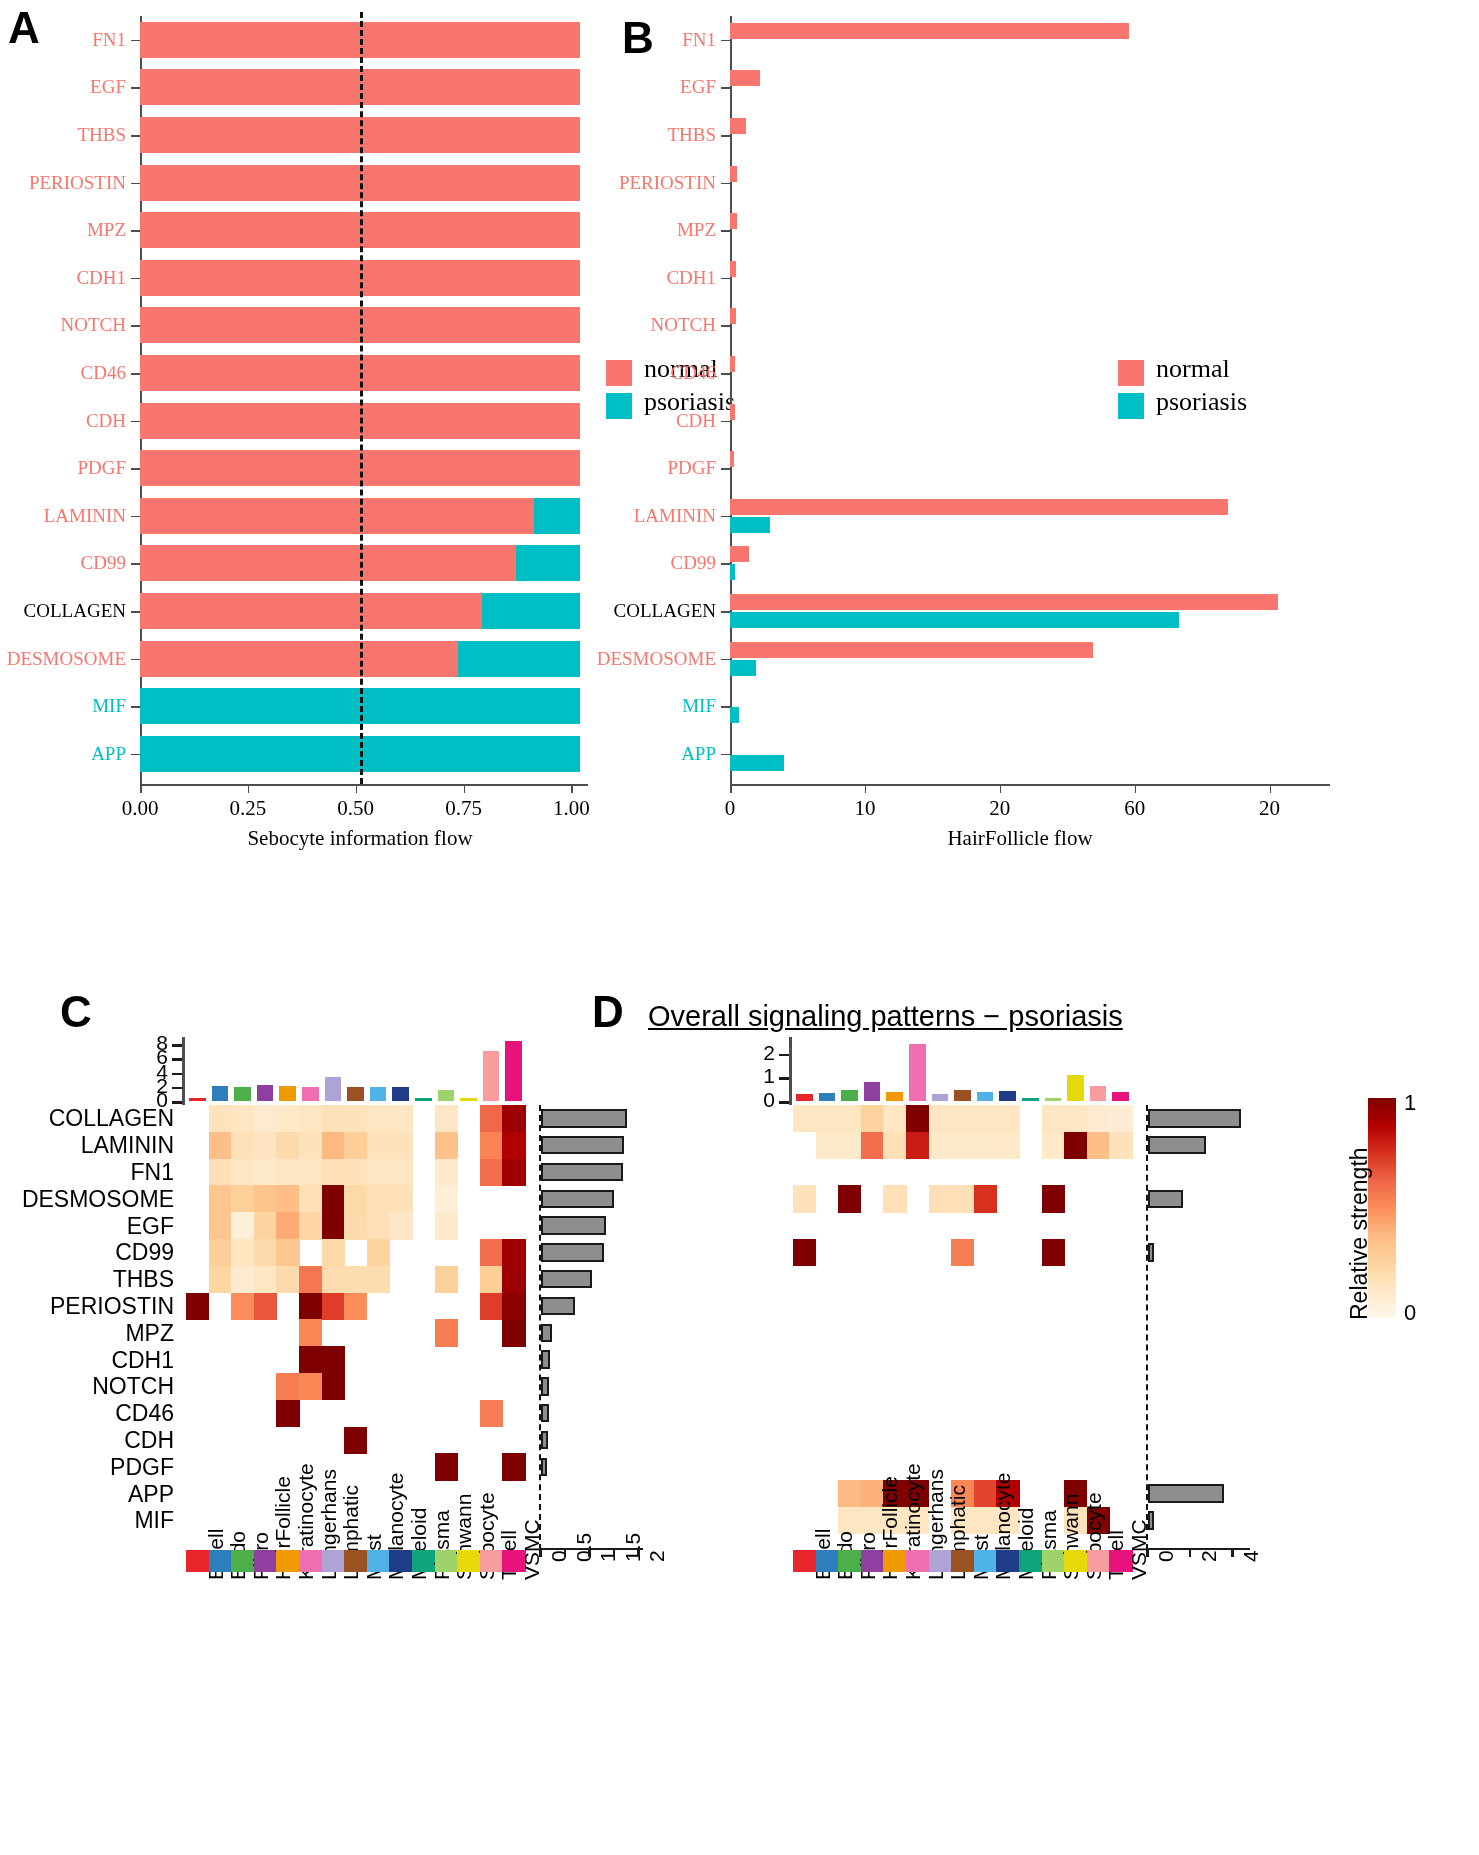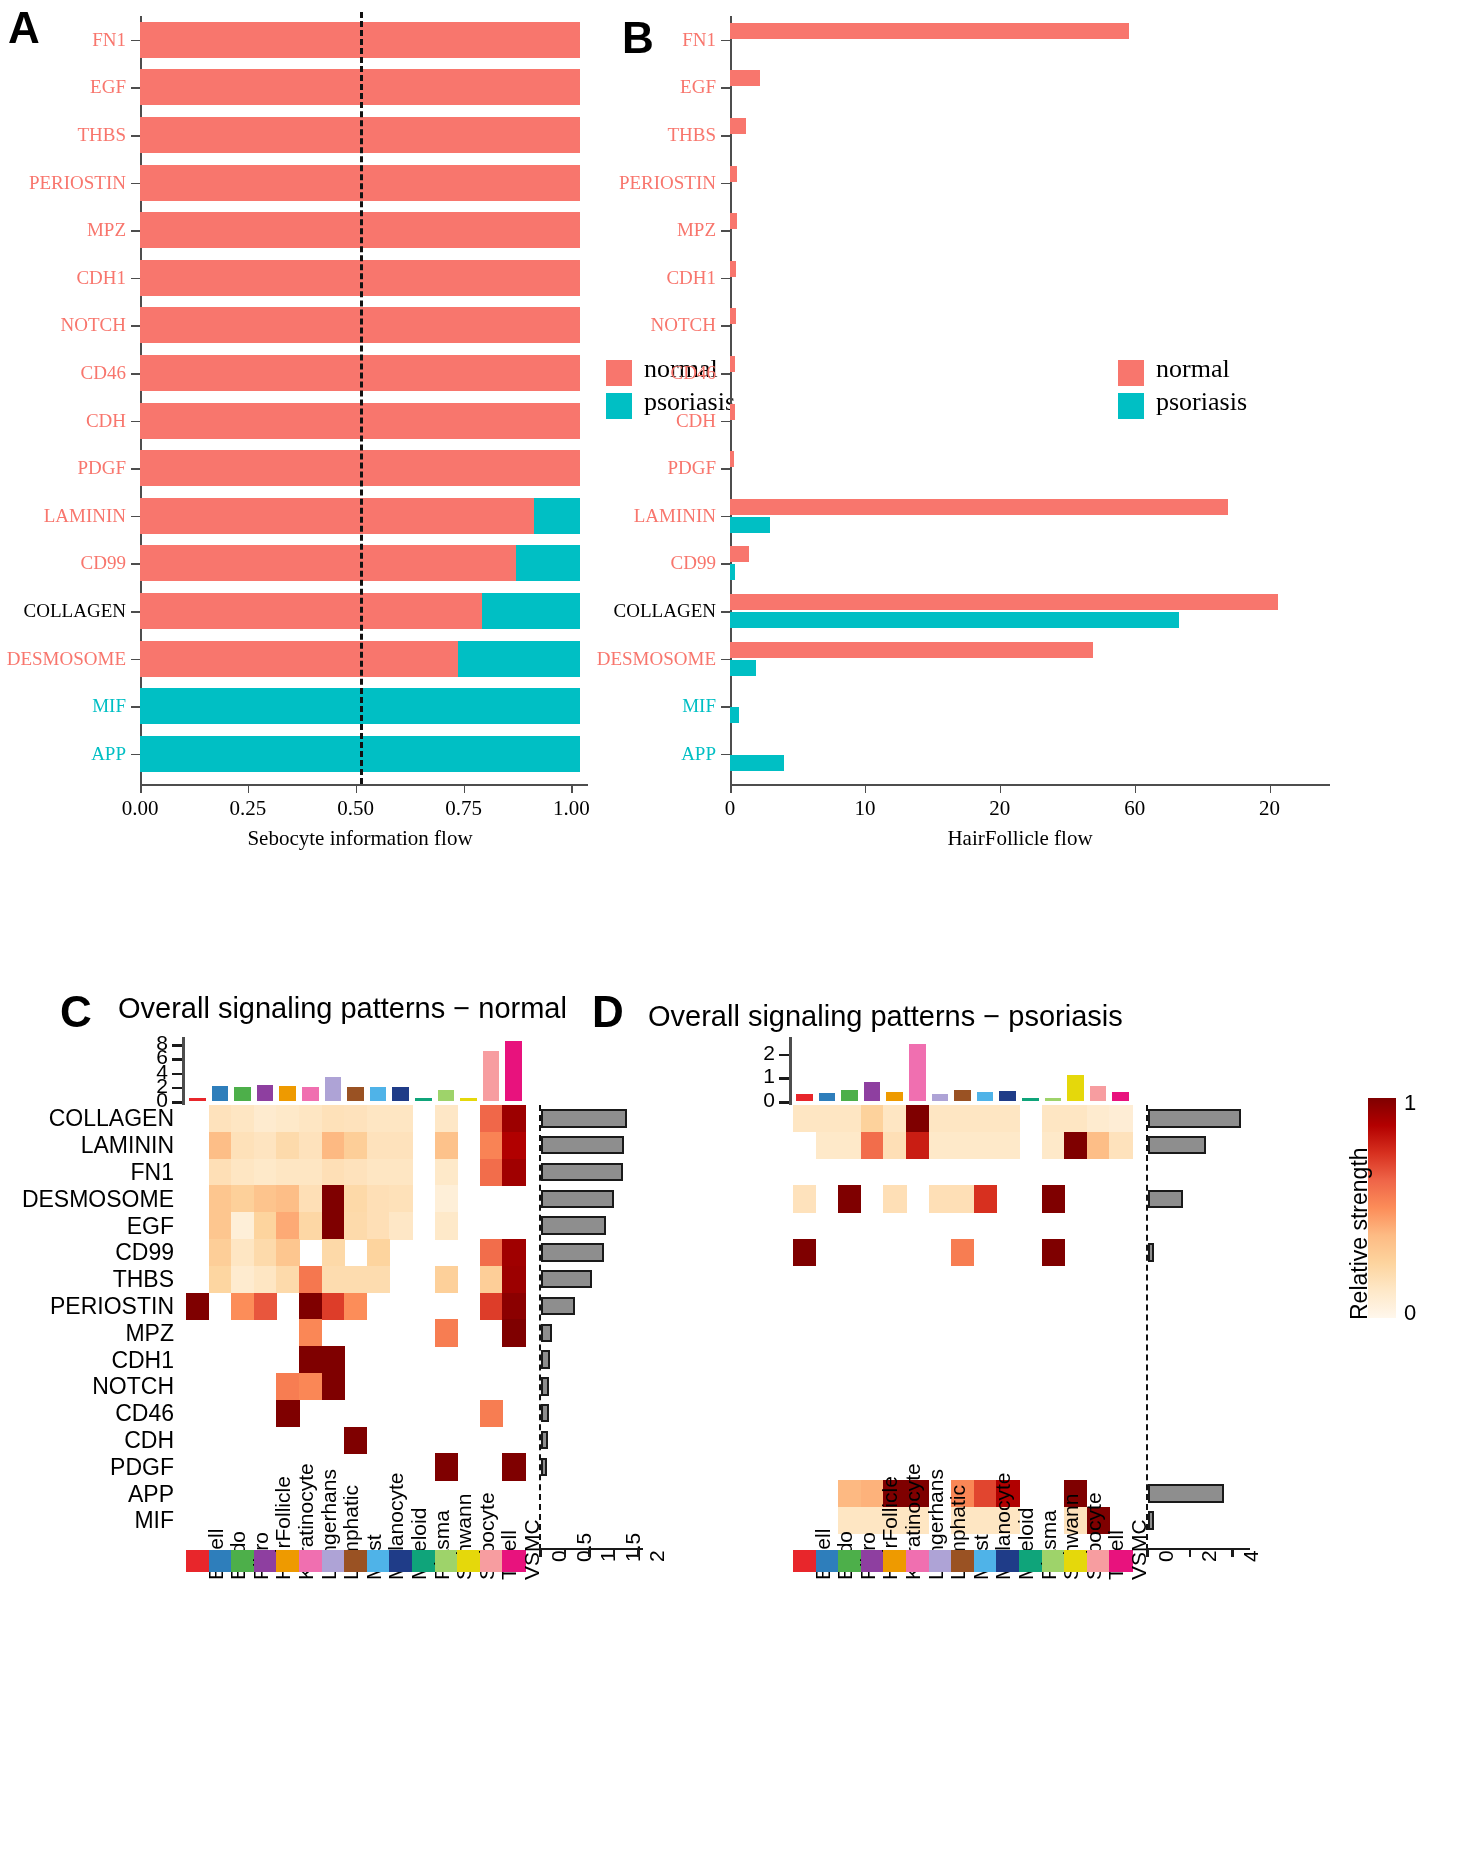--- a/index.html
+++ b/index.html
@@ -188,21 +188,20 @@
       <div class="axtitle" style="left:1020px;top:825.6px;">HairFollicle flow</div>
       <div class="legend" style="left:1118px;top:360px;width:200px;height:70px;">
         <div class="sw" style="left:0px;top:0px;background:#F8766D;"></div>
         <div class="lt" style="left:38px;top:-6px;">normal</div>
         <div class="sw" style="left:0px;top:33px;background:#00BFC4;"></div>
         <div class="lt" style="left:38px;top:27px;">psoriasis</div>
       </div>
     </div>
 
   <div class="panel-letter" style="left:60px;top:990px;">C</div>
-  <div class="ptitle" style="left:118px;top:992px;">Overall signaling patterns − normal</div>
   <div id="panelC">
       <div class="axisline" style="left:182px;top:1037px;width:2.5px;height:68px;"></div>
       <div class="tickh" style="left:172px;top:1101px;width:10px;background:#1a1a1a;height:2.5px;"></div>
       <div class="axnum-s" style="right:1311px;top:1088px;">0</div>
       <div class="tickh" style="left:172px;top:1086.7777777777778px;width:10px;background:#1a1a1a;height:2.5px;"></div>
       <div class="axnum-s" style="right:1311px;top:1073.7777777777778px;">2</div>
       <div class="tickh" style="left:172px;top:1072.5555555555557px;width:10px;background:#1a1a1a;height:2.5px;"></div>
       <div class="axnum-s" style="right:1311px;top:1059.5555555555557px;">4</div>
       <div class="tickh" style="left:172px;top:1058.3333333333333px;width:10px;background:#1a1a1a;height:2.5px;"></div>
       <div class="axnum-s" style="right:1311px;top:1045.3333333333333px;">6</div>
@@ -387,21 +386,21 @@
       <div class="axnum-rot" style="left:571.5px;top:1561.8px;">0.5</div>
       <div class="tick" style="left:588px;top:1547.8px;height:9px;width:2.5px;background:#1a1a1a;"></div>
       <div class="axnum-rot" style="left:596px;top:1561.8px;">1</div>
       <div class="tick" style="left:612.5px;top:1547.8px;height:9px;width:2.5px;background:#1a1a1a;"></div>
       <div class="axnum-rot" style="left:620.5px;top:1561.8px;">1.5</div>
       <div class="tick" style="left:637px;top:1547.8px;height:9px;width:2.5px;background:#1a1a1a;"></div>
       <div class="axnum-rot" style="left:645px;top:1561.8px;">2</div>
     </div>
 
   <div class="panel-letter" style="left:592px;top:990px;">D</div>
-  <div class="ptitle" style="left:648px;top:1000px;">Overall signaling patterns − psoriasis</div>
+  <div class="ptitle" style="left:648px;top:1000px;text-decoration:underline;">Overall signaling patterns − psoriasis</div>
   <div id="panelD">
       <div class="axisline" style="left:789px;top:1037px;width:2.5px;height:68px;"></div>
       <div class="tickh" style="left:779px;top:1101px;width:10px;background:#1a1a1a;height:2.5px;"></div>
       <div class="axnum-s" style="right:704px;top:1088px;">0</div>
       <div class="tickh" style="left:779px;top:1077.2962962962963px;width:10px;background:#1a1a1a;height:2.5px;"></div>
       <div class="axnum-s" style="right:704px;top:1064.2962962962963px;">1</div>
       <div class="tickh" style="left:779px;top:1053.5925925925926px;width:10px;background:#1a1a1a;height:2.5px;"></div>
       <div class="axnum-s" style="right:704px;top:1040.5925925925926px;">2</div>
       <div class="topbar" style="left:795.938px;top:1093.888888888889px;width:16.724px;height:7.111111111111111px;background:#E8262B;"></div>
       <div class="topbar" style="left:818.538px;top:1092.7037037037037px;width:16.724px;height:8.296296296296296px;background:#2E7EBB;"></div>

